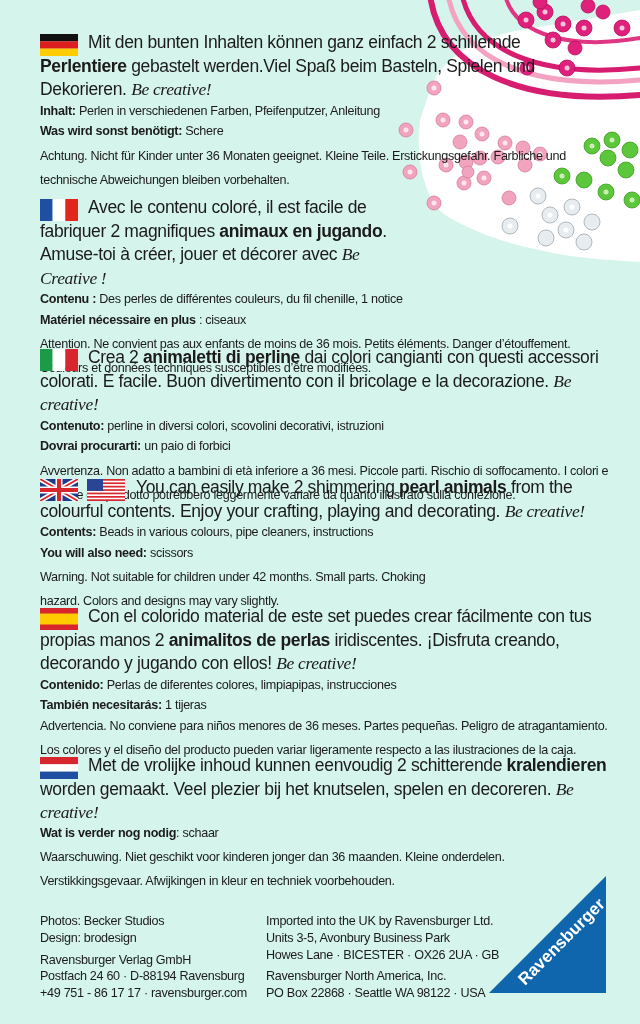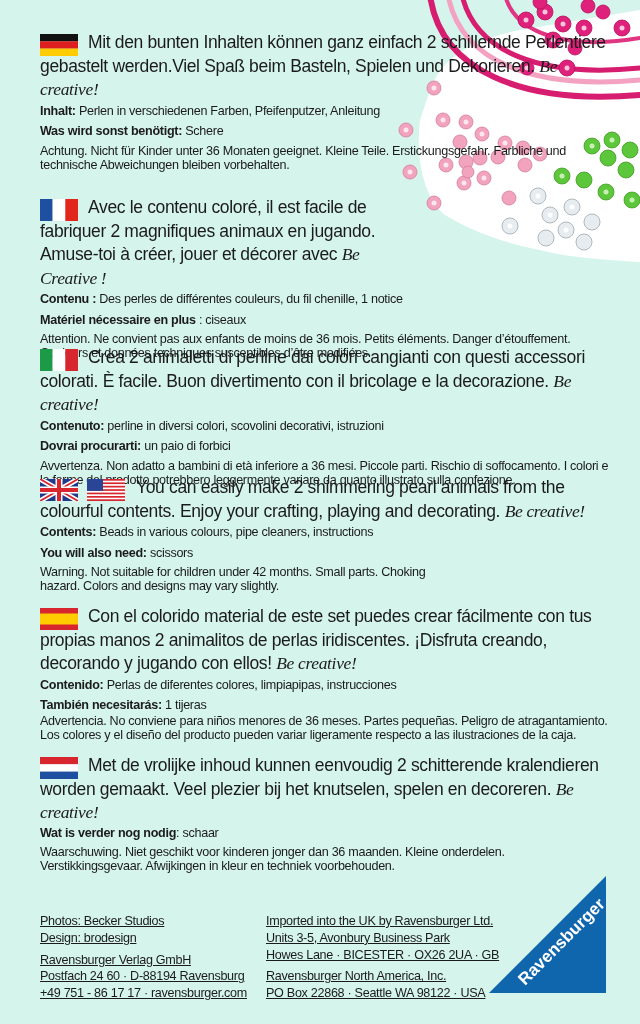--- a/index.html
+++ b/index.html
@@ -12,29 +12,29 @@
   .beads { position: absolute; left: 0; top: 0; width: 640px; height: 270px; pointer-events: none; }
   .content { position: absolute; left: 40px; top: 0; width: 570px; }
   .section { position: absolute; left: 0; width: 570px; }
   .lead {
     font-size: 17.5px; line-height: 23.5px;
     letter-spacing: -0.35px; transform-origin: left top;
     margin: 0;
   }
   .lead .flagspace { display: inline-block; width: 48px; height: 1px; }
   .lead .flagspace.two { width: 96px; }
-  .lead b { font-weight: normal; }
+  .lead b { font-weight: bold; }
   .lead i { font-style: italic; font-family: Liberation Serif, serif; }
   .flag { position: absolute; left: 0; width: 38px; height: 22px; top: 0; }
   .flag svg { display: block; width: 100%; height: 100%; }
   .info { font-size: 12.6px; line-height: 16.5px; margin: 0; letter-spacing: -0.3px; }
   .info b { font-weight: bold; }
-  .warn { font-size: 12.6px; line-height: 14px; margin: 0; letter-spacing: -0.3px; }
+  .warn { font-size: 12.6px; line-height: 24px; margin: 0; letter-spacing: -0.3px; }
   .footer { position: absolute; top: 913px; font-size: 12.6px; line-height: 16.8px; letter-spacing: -0.3px; }
-  .footer p { margin: 0; text-decoration: underline; }
+  .footer p { margin: 0; }
   .footer .gap { height: 5px; }
   .logo { position: absolute; left: 489px; top: 876px; width: 117px; height: 117px; }
 </style>
 </head>
 <body>
 
 <svg class="beads" viewBox="0 0 640 270">
   <path d="M 430 90 C 440 60, 470 40, 520 30 L 640 10 L 640 262 C 610 260, 570 258, 540 250 C 500 242, 470 230, 445 215 C 425 200, 415 160, 420 120 Z" fill="#ffffff"></path>
 
   <g fill="none" stroke-linecap="round">

